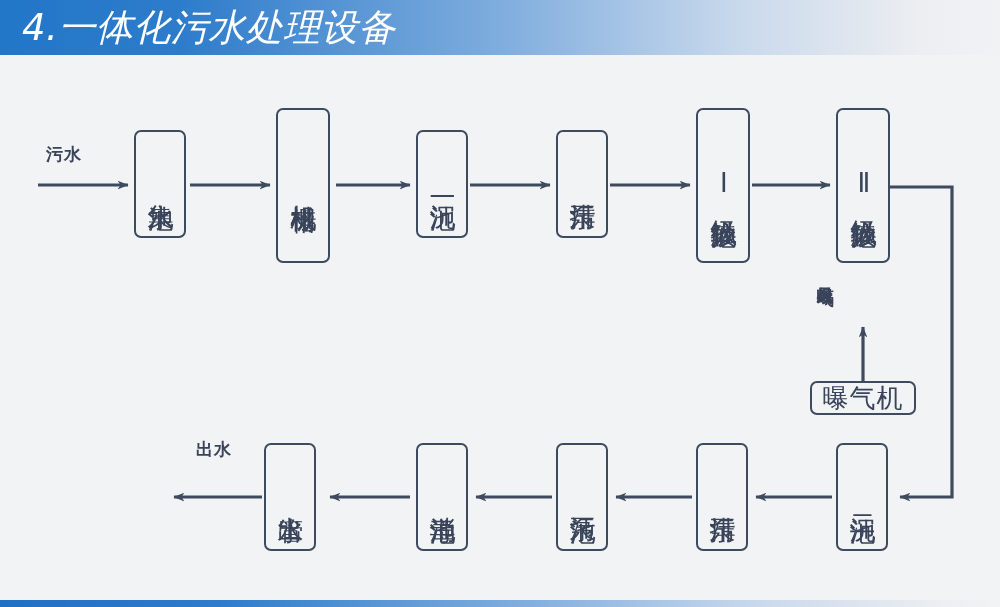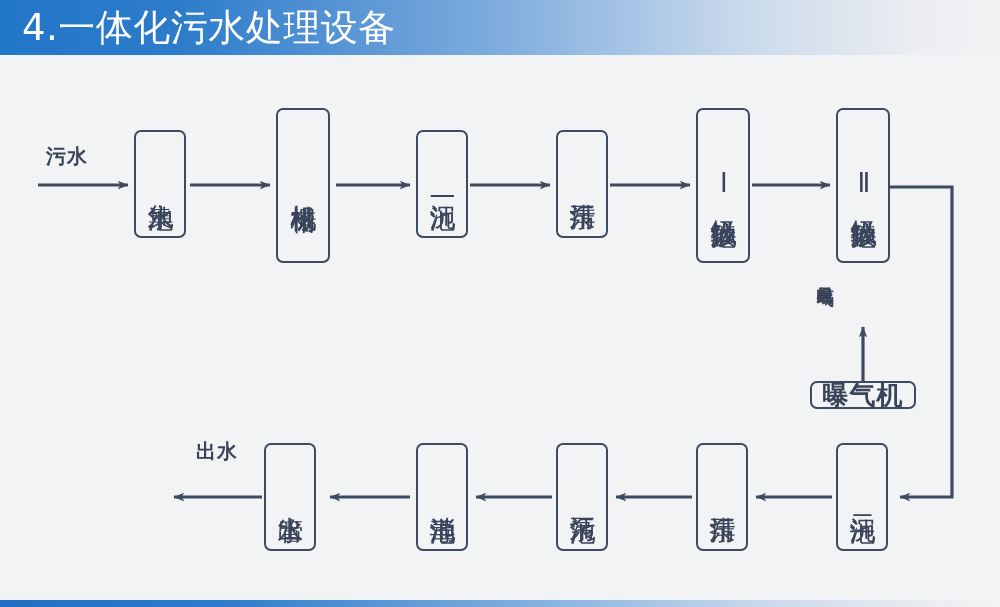--- a/index.html
+++ b/index.html
@@ -7,20 +7,21 @@
   body{
     width:1000px;height:607px;
     background:#f2f3f4;
     font-family:"DejaVu Sans","Liberation Sans",sans-serif;
     overflow:hidden;position:relative;
   }
   
   #header-banner{
     position:absolute;left:0;top:0;width:1000px;height:55px;
     background:linear-gradient(90deg,#2276c8 0%,#2d7ccb 18%,#7fadde 50%,#c9d9ec 74%,#eceef1 92%,#f1f2f4 100%);
+    font-style:italic;
   }
   #page-title{
     position:absolute;left:22px;top:2px;
     font-size:37px;line-height:52px;color:#ffffff;
     letter-spacing:0.5px;white-space:nowrap;
     font-family:"DejaVu Sans","Liberation Sans",sans-serif;
   }
   
   #footer-bar{
     position:absolute;left:0;top:600px;width:1000px;height:7px;
@@ -51,21 +52,21 @@
     font-weight:500;
   }
   .node.horizontal{
     font-size:26px;
     letter-spacing:1px;
     font-weight:500;
   }
   
   .caption{
     position:absolute;color:#39445a;
-    font-size:20px;font-weight:600;letter-spacing:1px;
+    font-size:17px;font-weight:600;letter-spacing:1px;
     font-family:"DejaVu Sans","Liberation Sans",sans-serif;
     white-space:nowrap;
   }
   .caption.vertical{
     writing-mode:vertical-rl;text-orientation:upright;
     font-size:17px;line-height:1.05;
   }
 </style>
 </head>
 <body>
@@ -127,21 +128,21 @@
   <div class="node vertical" style="left:276px;top:53px;width:54px;height:155px;">机械栅格</div>
 
   <div class="node vertical" style="left:416px;top:75px;width:52px;height:108px;">一沉池</div>
 
   <div class="node vertical" style="left:556px;top:75px;width:52px;height:108px;">排污泵</div>
 
   <div class="node vertical" style="left:696px;top:53px;width:54px;height:155px;">Ⅰ级接触池</div>
 
   <div class="node vertical" style="left:836px;top:53px;width:54px;height:155px;">Ⅱ级接触池</div>
 
-  <div class="node horizontal" style="left:810px;top:326px;width:106px;height:28px;font-weight:bold;">曝气机</div>
+  <div class="node horizontal" style="left:810px;top:326px;width:106px;height:34px;">曝气机</div>
 
   <div class="node vertical" style="left:836px;top:388px;width:52px;height:108px;">二沉池</div>
 
   <div class="node vertical" style="left:696px;top:388px;width:52px;height:108px;">排污泵</div>
 
   <div class="node vertical" style="left:556px;top:388px;width:52px;height:108px;">污泵池</div>
 
   <div class="node vertical" style="left:416px;top:388px;width:52px;height:108px;">消毒池</div>
 
   <div class="node vertical" style="left:264px;top:388px;width:52px;height:108px;">出水管</div>

